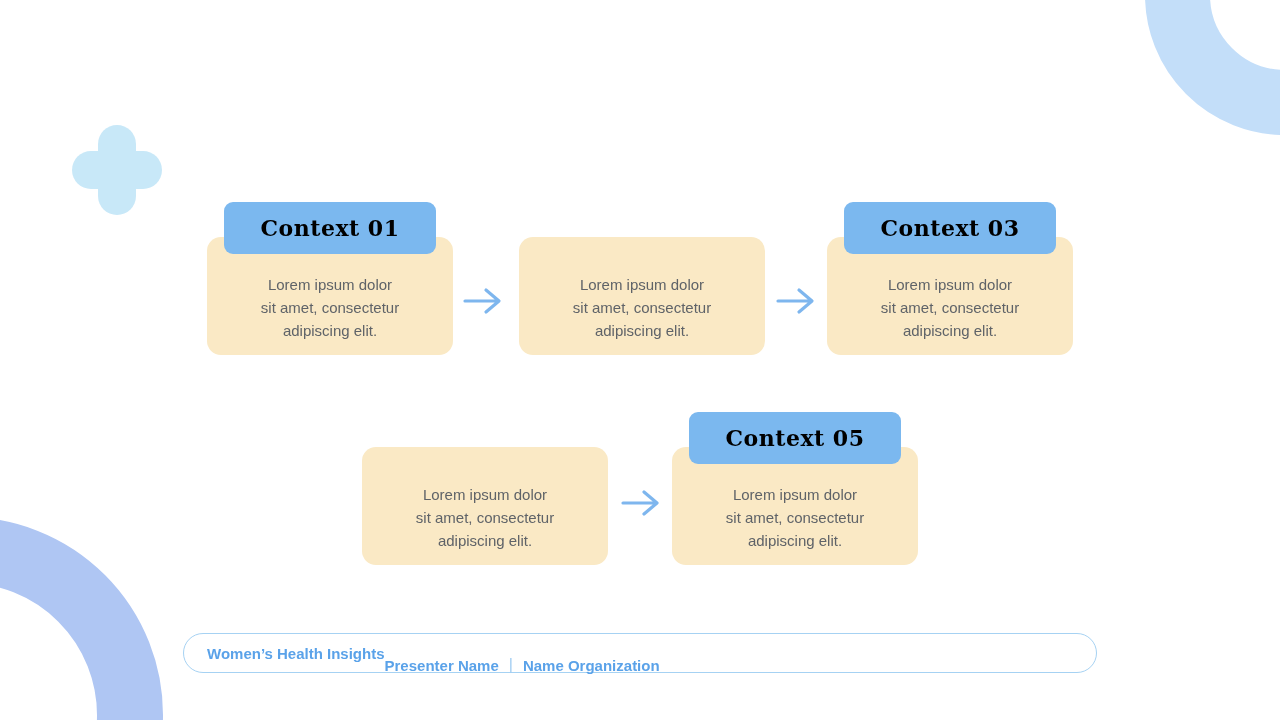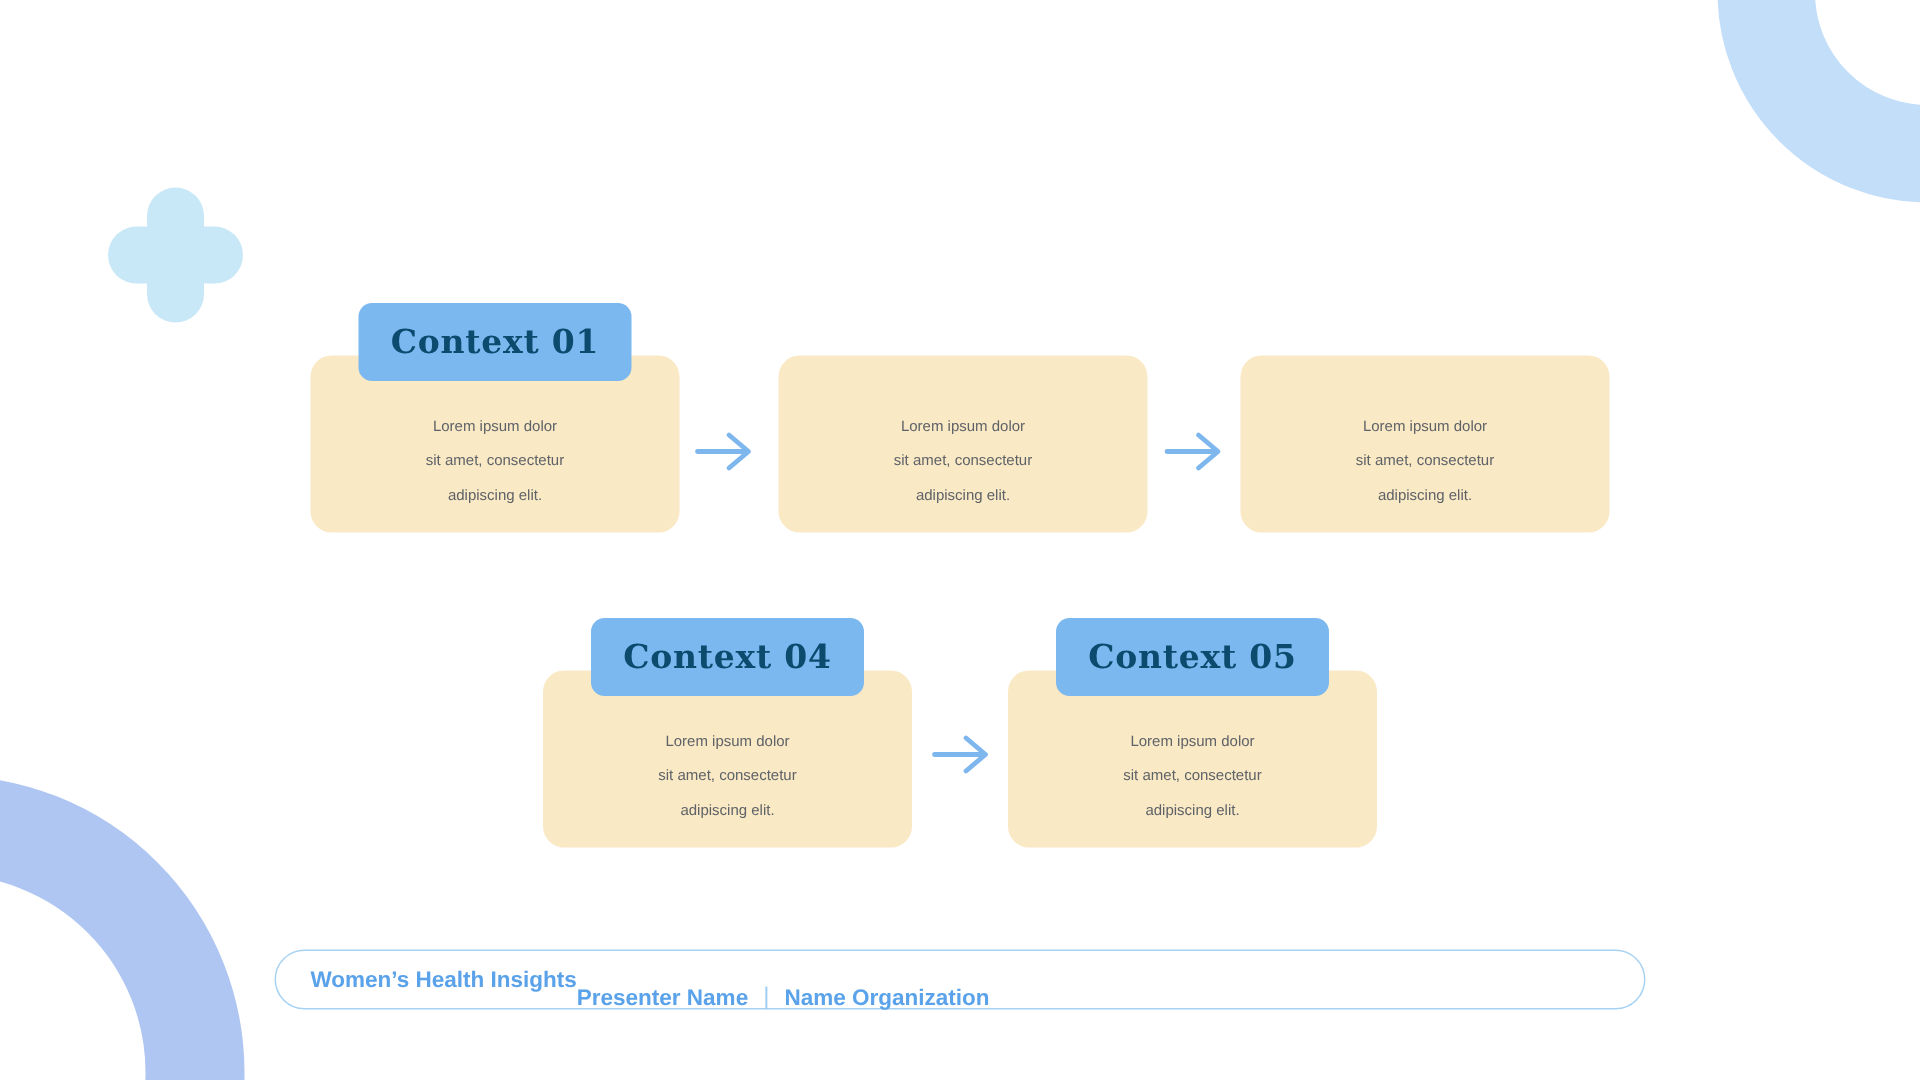--- a/index.html
+++ b/index.html
@@ -60,37 +60,37 @@
     border-radius: 14px;
     display: flex;
     flex-direction: column;
     align-items: center;
     justify-content: center;
     padding-top: 22px;
     box-sizing: border-box;
   }
   .card-body .line {
     display: block;
-    font-size: 10px;
+    font-size: 15px;
     line-height: 23px;
     color: #5f6368;
     text-align: center;
   }
   .card-header {
     position: absolute;
     top: -35px;
     left: 50%;
     transform: translateX(-50%);
-    width: 182px; height: 52px;
+    width: 212px; height: 52px;
     background: #7bb8ef;
     border-radius: 9px;
     display: flex;
     align-items: center;
     justify-content: center;
-    color: #0c4a6e;
+    color: #000000;
     font-family: "DejaVu Serif", "Liberation Serif", serif;
     font-weight: bold;
     font-size: 22px;
     letter-spacing: 0.5px;
   }
 
   
   .arrow { position: absolute; width: 44px; height: 32px; }
   .arrow-1 { left: 461px; top: 285px; }
   .arrow-2 { left: 774px; top: 285px; }
@@ -144,29 +144,29 @@
       <span class="line">adipiscing elit.</span>
     </div>
   </div>
 
   <div class="card card-3">
     <div class="card-body">
       <span class="line">Lorem ipsum dolor</span>
       <span class="line">sit amet, consectetur</span>
       <span class="line">adipiscing elit.</span>
     </div>
+    <div class="card-header">Context 03</div>
   </div>
 
   <div class="card card-4">
     <div class="card-body">
       <span class="line">Lorem ipsum dolor</span>
       <span class="line">sit amet, consectetur</span>
       <span class="line">adipiscing elit.</span>
     </div>
-    <div class="card-header">Context 04</div>
   </div>
 
   <div class="card card-5">
     <div class="card-body">
       <span class="line">Lorem ipsum dolor</span>
       <span class="line">sit amet, consectetur</span>
       <span class="line">adipiscing elit.</span>
     </div>
     <div class="card-header">Context 05</div>
   </div>

